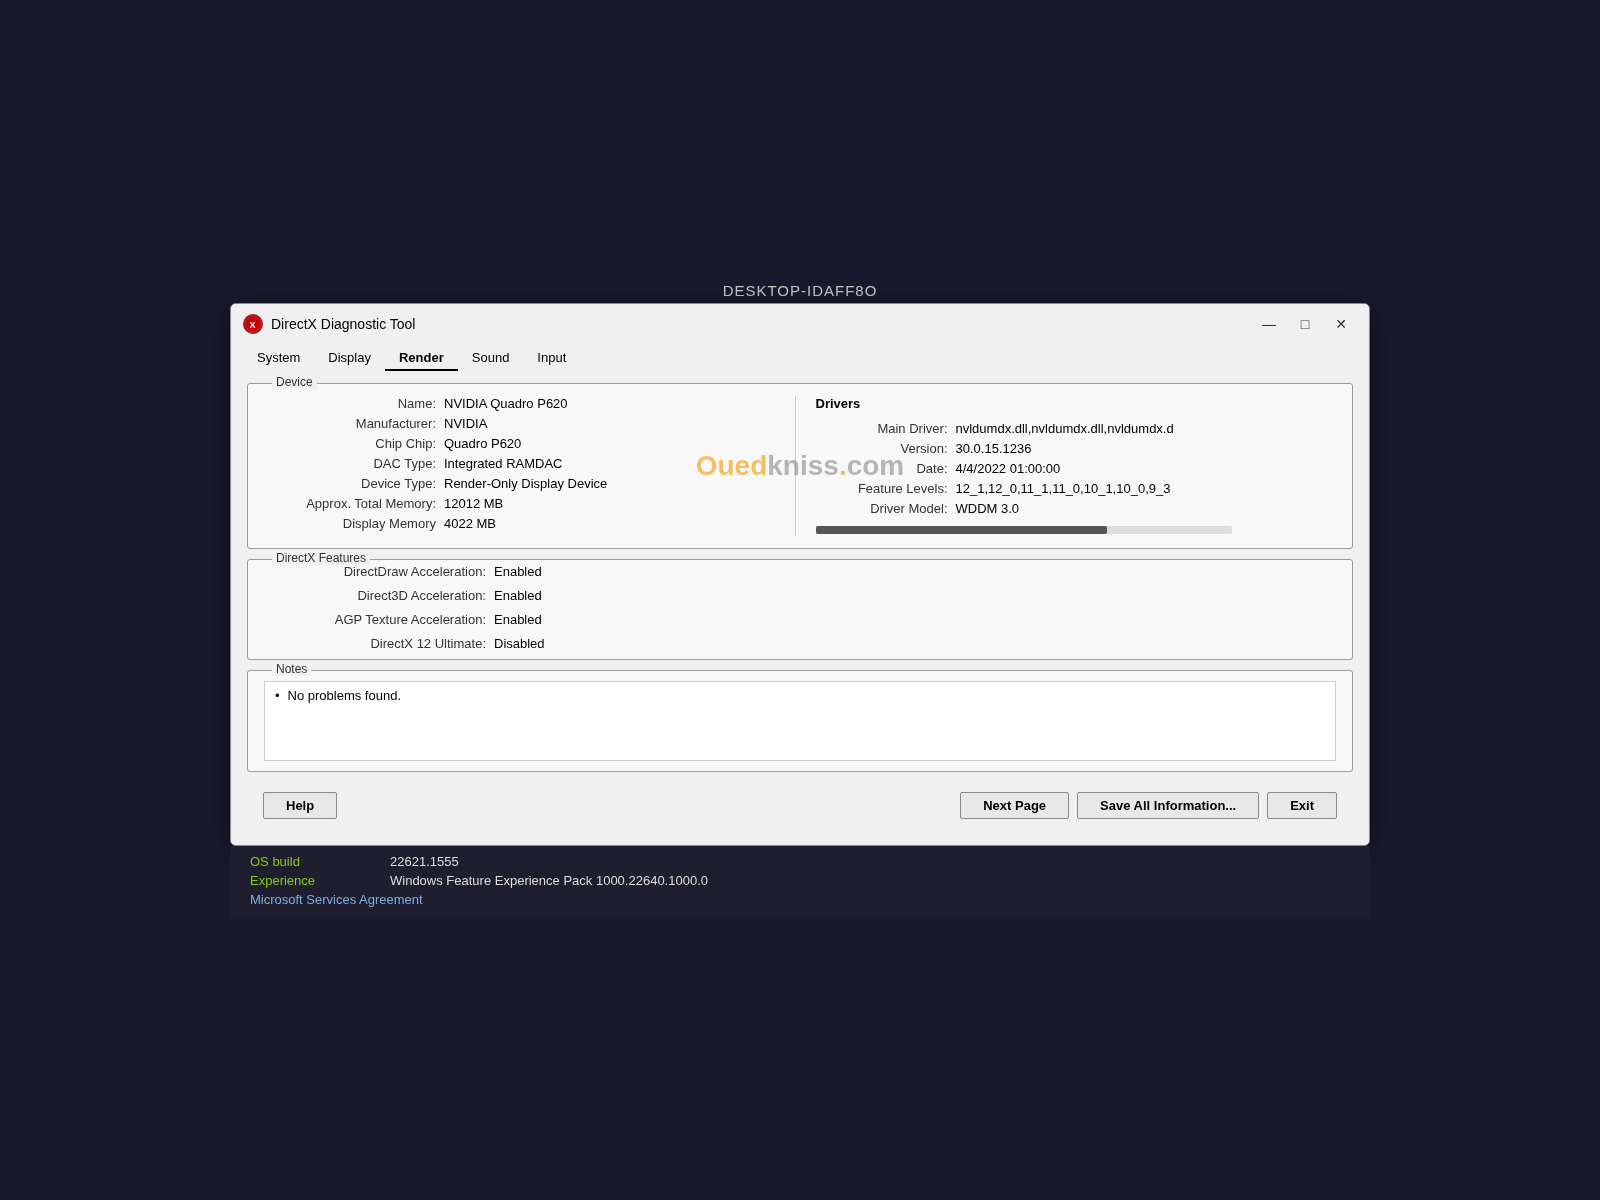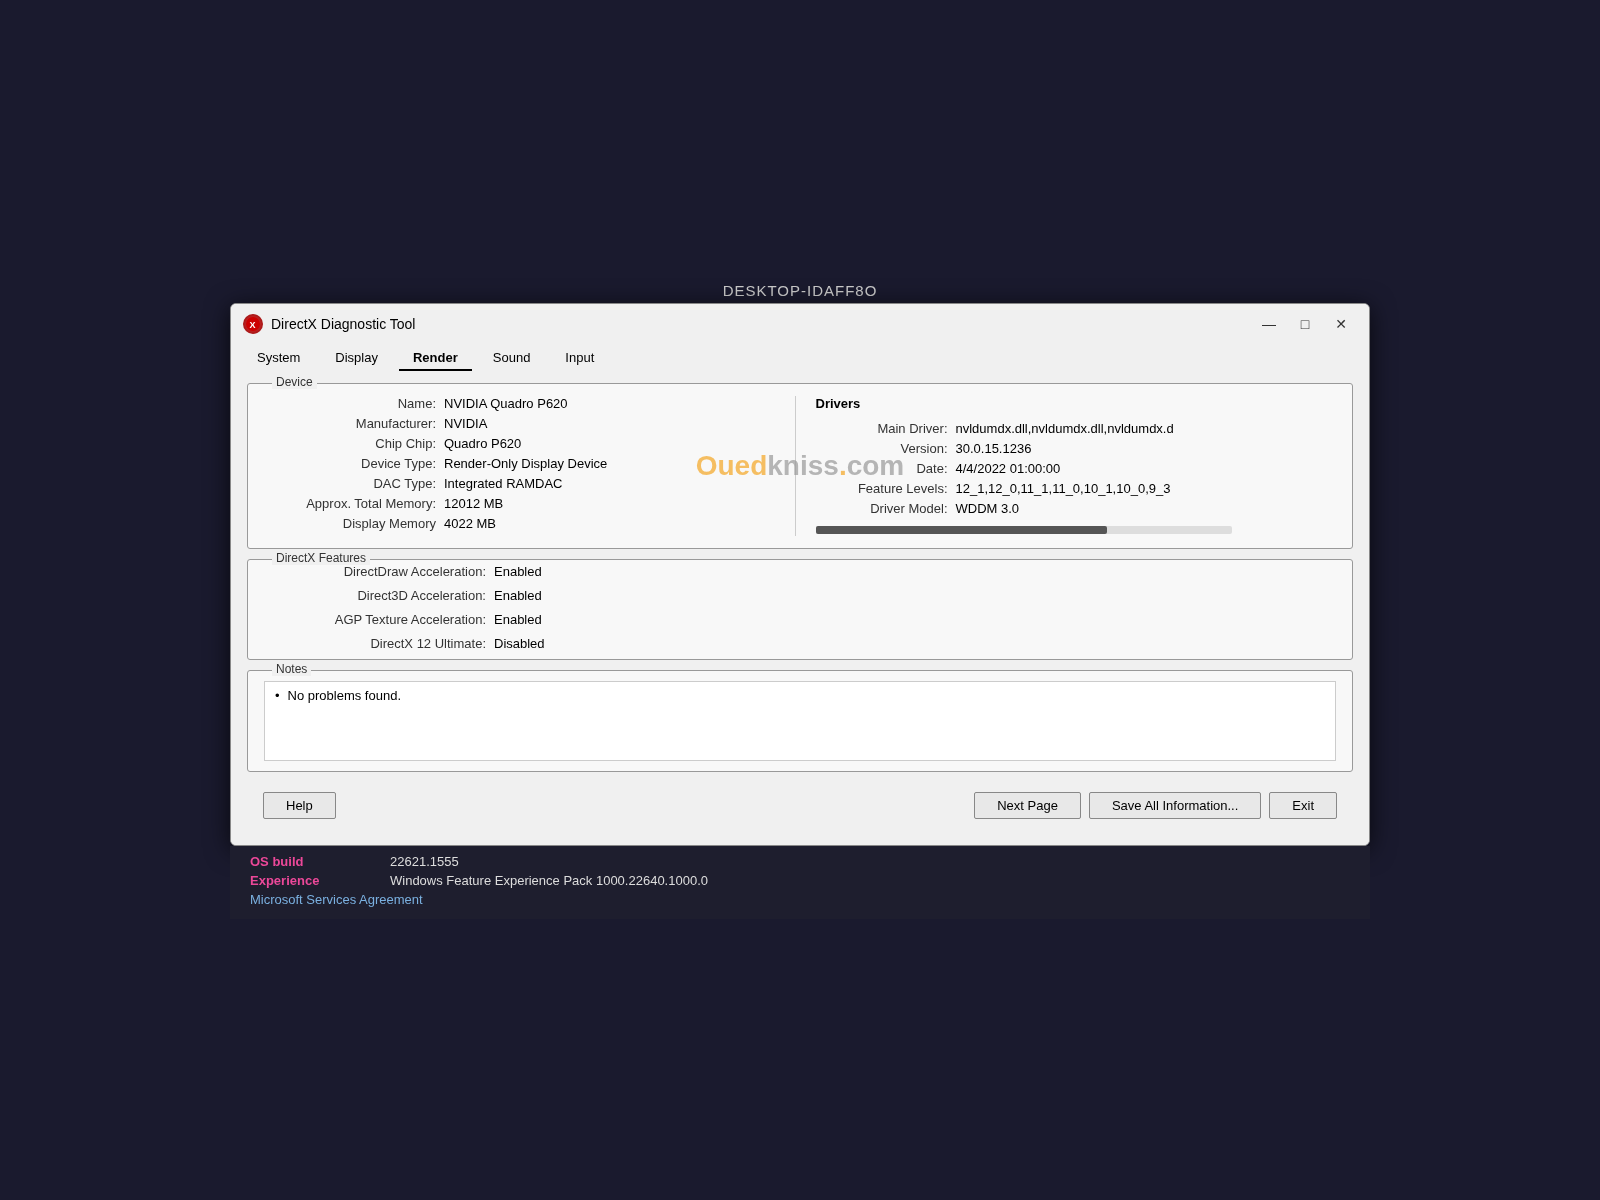--- a/index.html
+++ b/index.html
@@ -82,21 +82,21 @@
       cursor: pointer;
       display: flex;
       align-items: center;
       justify-content: center;
       font-size: 14px;
       color: #333;
     }
 
     .tabs {
       display: flex;
-      gap: 7px;
+      gap: 0;
       padding: 6px 12px 0 12px;
       background: #f0f0f0;
     }
 
     .tab {
       padding: 4px 14px;
       cursor: pointer;
       font-size: 13px;
       color: #000;
       background: transparent;
@@ -294,41 +294,42 @@
       gap: 8px;
     }
 
     .btn {
       padding: 5px 22px;
       border: 1px solid #888;
       background: #e8e8e8;
       cursor: pointer;
       font-size: 13px;
       border-radius: 2px;
+      font-weight: bold;
     }
 
     .taskbar-info {
       background: #1e1e2e;
       width: 1140px;
       padding: 8px 20px;
       color: #ddd;
       font-size: 13px;
       margin-top: 0;
     }
 
     .taskbar-row {
       display: flex;
       margin-bottom: 4px;
       gap: 20px;
     }
 
     .taskbar-label {
-      font-weight: 700;
+      font-weight: 400;
       min-width: 120px;
-      color: #ec4899;
+      color: #84cc16;
     }
 
     .taskbar-value {
       color: #ddd;
     }
 
     .taskbar-link {
       color: #7ab0e0;
       cursor: pointer;
     }
@@ -378,26 +379,26 @@
           </div>
           <div class="info-row">
             <span class="info-label">Manufacturer:</span>
             <span class="info-value">NVIDIA</span>
           </div>
           <div class="info-row">
             <span class="info-label">Chip Chip:</span>
             <span class="info-value">Quadro P620</span>
           </div>
           <div class="info-row">
+            <span class="info-label">DAC Type:</span>
+            <span class="info-value">Integrated RAMDAC</span>
+          </div>
+          <div class="info-row">
             <span class="info-label">Device Type:</span>
             <span class="info-value">Render-Only Display Device</span>
-          </div>
-          <div class="info-row">
-            <span class="info-label">DAC Type:</span>
-            <span class="info-value">Integrated RAMDAC</span>
           </div>
           <div class="info-row">
             <span class="info-label">Approx. Total Memory:</span>
             <span class="info-value">12012 MB</span>
           </div>
           <div class="info-row">
             <span class="info-label">Display Memory</span>
             <span class="info-value">4022 MB</span>
           </div>
         </div>

